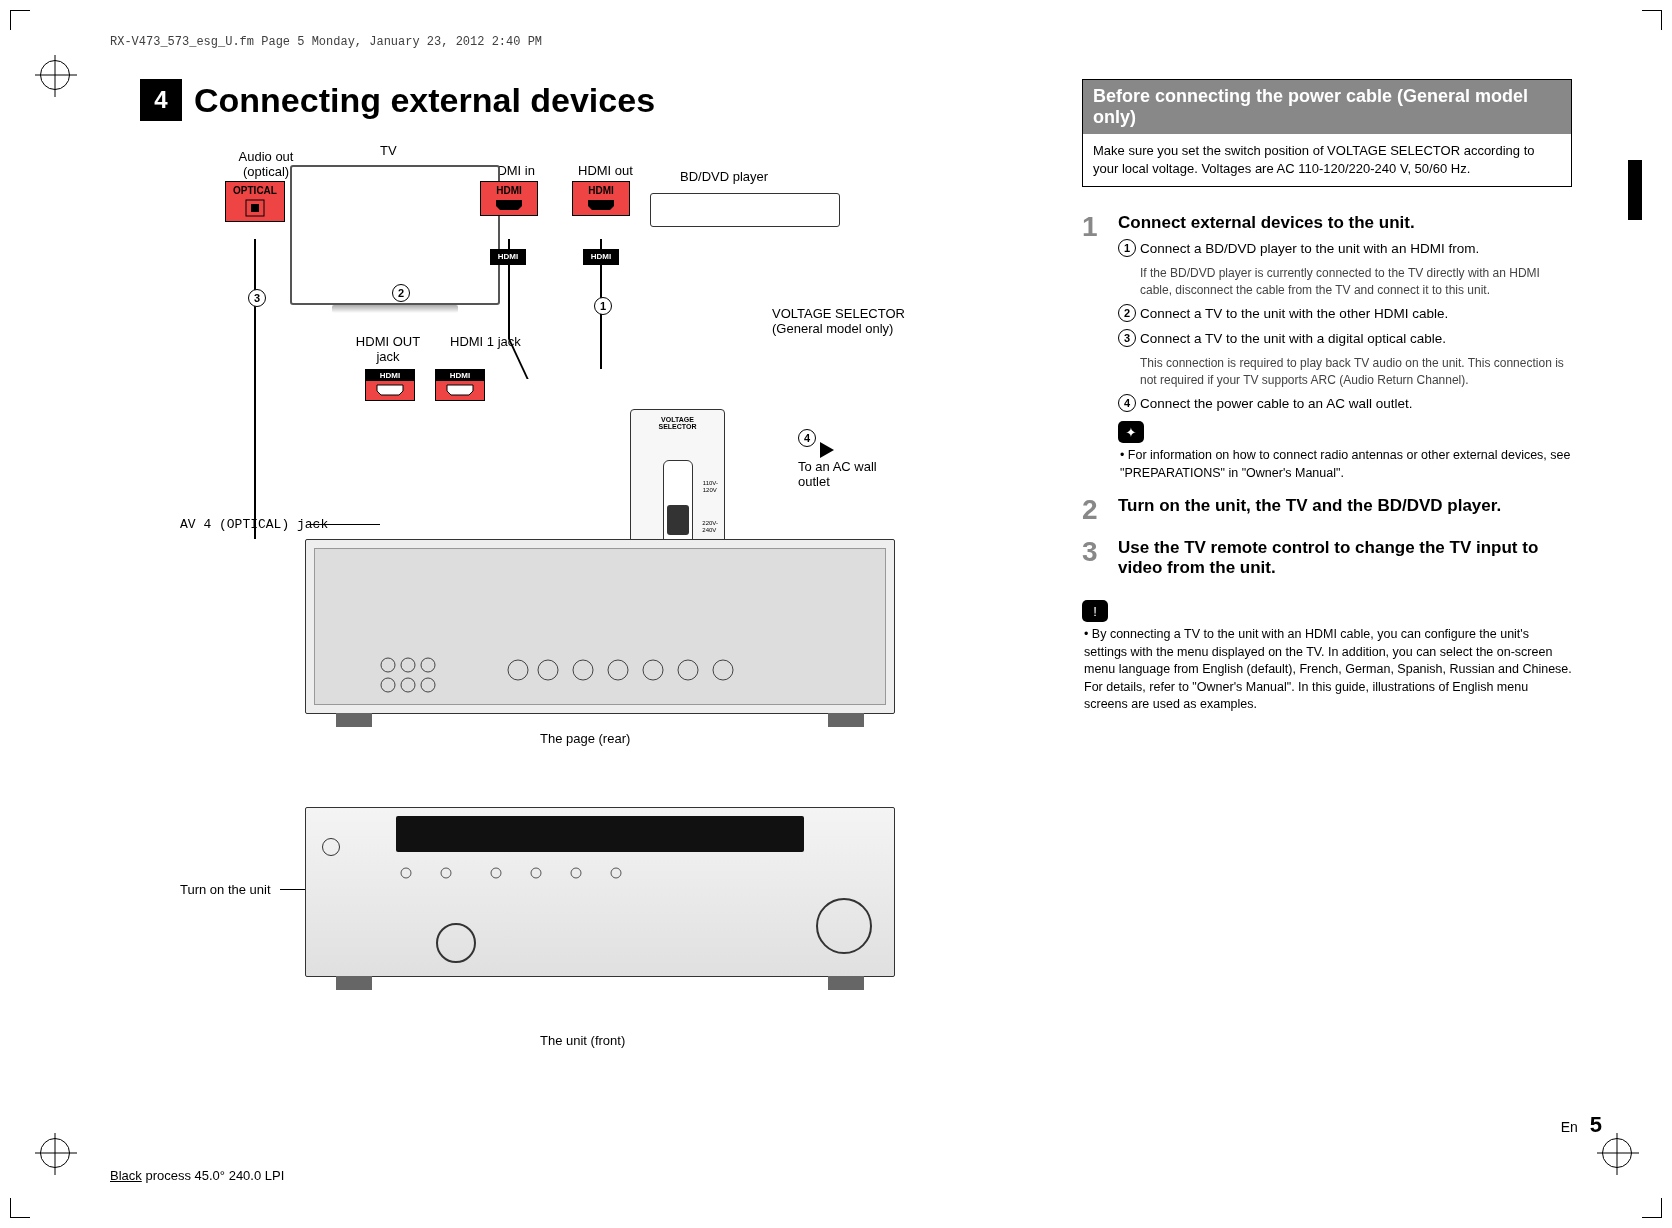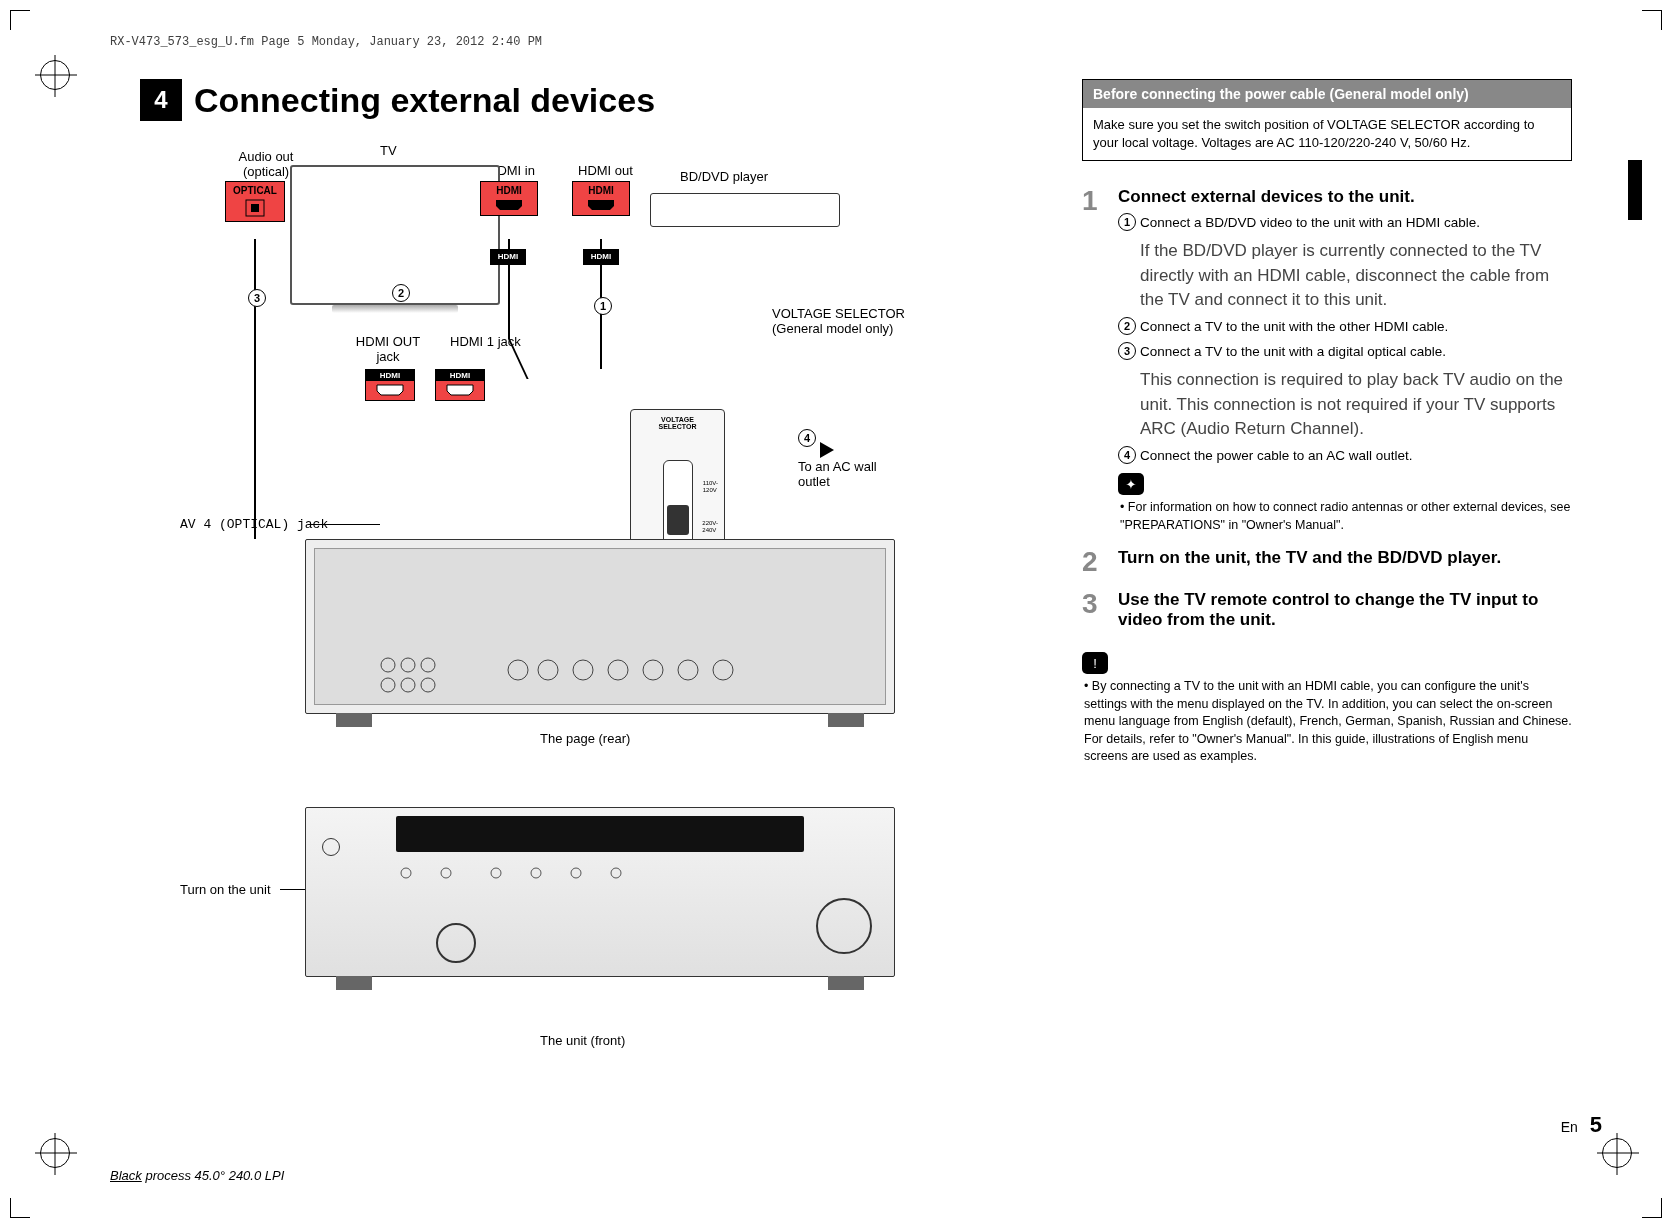--- a/index.html
+++ b/index.html
@@ -14,21 +14,21 @@
   .cropmark.br { bottom: 10px; right: 10px; border-right: 1px solid #000; border-bottom: 1px solid #000; }
   .reg { position: absolute; width: 30px; height: 30px; border: 1px solid #000; border-radius: 50%; }
   .reg::before, .reg::after { content:""; position:absolute; background:#000; }
   .reg::before { left:50%; top:-6px; width:1px; height:42px; transform:translateX(-0.5px);}
   .reg::after { top:50%; left:-6px; height:1px; width:42px; transform:translateY(-0.5px);}
   .reg.tl { top: 60px; left: 40px; }
   .reg.bl { bottom: 60px; left: 40px; }
   .reg.br { bottom: 60px; right: 40px; }
 
   .header-meta { font-size: 12px; color:#404040; margin: 5px 0 0 50px; font-family: Liberation Mono, monospace; }
-  .footer-meta { font-size: 13px; margin: 0 0 0 50px; position:absolute; bottom:45px;font-style:italic; }
+  .footer-meta { font-size: 13px; margin: 0 0 0 50px; position:absolute; bottom:45px; }
   .footer-meta u { text-decoration: underline; }
 
   .content { display: flex; gap: 30px; margin-top: 30px; padding: 0 40px 0 80px;}
   .left { flex: 1 1 780px; }
   .right { flex: 0 0 490px; position: relative; }
 
   .section-title { display: flex; align-items: center; gap: 12px; margin-bottom: 18px; }
   .section-num { background: #000; color: #fff; font-weight: bold; width: 42px; height: 42px; display: flex; align-items: center; justify-content: center; font-size: 24px; }
   .section-h { font-size: 34px; font-weight: bold; }
 
@@ -51,29 +51,29 @@
   .unit-front { position:relative; width:590px; height:170px; margin:48px 0 0 165px; border:1.5px solid #333; background:linear-gradient(#f4f4f4,#e0e0e0); border-radius:2px; }
 
   .voltage { position:absolute; width:95px; height:170px; border:1px solid #333; background:#f7f7f7; left:490px; top:270px; border-radius:4px; }
   .voltage .slot{ position:absolute; left:32px; top:50px; width:30px; height:90px; border:1px solid #333; border-radius:6px; background:#fff;}
   .voltage .sw{ position:absolute; left:36px; top:95px; width:22px; height:30px; background:#333; border-radius:3px;}
   .voltage .cap{ position:absolute; top:6px; width:100%; text-align:center; font-size:7px; font-weight:bold;}
 
   .arrow-right { position:absolute; width:0;height:0; border-top:8px solid transparent; border-bottom:8px solid transparent; border-left:14px solid #000;}
 
   .infobox { border:1px solid #000; padding:0; margin-bottom:26px; font-size:13px; }
-  .infobox .bar { background:#888; color:#fff; font-weight:bold; padding:6px 10px; font-size:14px;}
+  .infobox .bar { background:#888; color:#fff; font-weight:bold; padding:6px 10px; font-size:18px;}
   .infobox .body { padding:8px 10px; line-height:1.4; }
 
   .step { display:flex; gap:12px; margin-bottom:14px; }
   .step-num { font-size:28px; font-weight:bold; color:#888; min-width:24px; line-height:1; }
   .step-body h3 { font-size:17px; font-weight:bold; margin-bottom:6px; }
   .sub { margin:4px 0 6px 0; font-size:13.5px; line-height:1.45; }
   .sub .cn { display:inline-block; vertical-align:top; margin-right:4px;}
-  .sub-detail { color:#444; margin-left:22px; font-size:17px; line-height:1.45; }
+  .sub-detail { color:#444; margin-left:22px; font-size:12px; line-height:1.45; }
 
   .tip-icon { width:26px; height:22px; background:#000; border-radius:5px; display:inline-flex; align-items:center; justify-content:center; color:#fff; font-size:13px; margin-bottom:4px;}
   .bullet { font-size:12.5px; line-height:1.4; margin-left:2px; }
   .bullet::before{content:"• "; }
 
   .para { font-size:14.5px; line-height:1.45; margin-top:12px; }
 
   .page-num { position:absolute; right:70px; bottom:90px; font-size:14px;}
   .page-num b{ font-size:22px; margin-left:8px;}
 
@@ -231,21 +231,21 @@
     <div class="right">
       <div class="infobox">
         <div class="bar">Before connecting the power cable (General model only)</div>
         <div class="body">Make sure you set the switch position of VOLTAGE SELECTOR according to your local voltage. Voltages are AC 110-120/220-240 V, 50/60 Hz.</div>
       </div>
 
       <div class="step">
         <div class="step-num">1</div>
         <div class="step-body">
           <h3>Connect external devices to the unit.</h3>
-          <div class="sub"><span class="cn circle-num">1</span><span>Connect a BD/DVD video to the unit with an HDMI cable.</span></div>
+          <div class="sub"><span class="cn circle-num">1</span><span>Connect a BD/DVD player to the unit with an HDMI from.</span></div>
           <div class="sub-detail">If the BD/DVD player is currently connected to the TV directly with an HDMI cable, disconnect the cable from the TV and connect it to this unit.</div>
           <div class="sub"><span class="cn circle-num">2</span><span>Connect a TV to the unit with the other HDMI cable.</span></div>
           <div class="sub"><span class="cn circle-num">3</span><span>Connect a TV to the unit with a digital optical cable.</span></div>
           <div class="sub-detail">This connection is required to play back TV audio on the unit. This connection is not required if your TV supports ARC (Audio Return Channel).</div>
           <div class="sub"><span class="cn circle-num">4</span><span>Connect the power cable to an AC wall outlet.</span></div>
           <div style="margin-top:8px;">
             <div class="tip-icon">✦</div>
             <div class="bullet">For information on how to connect radio antennas or other external devices, see "PREPARATIONS" in "Owner's Manual".</div>
           </div>
         </div>

